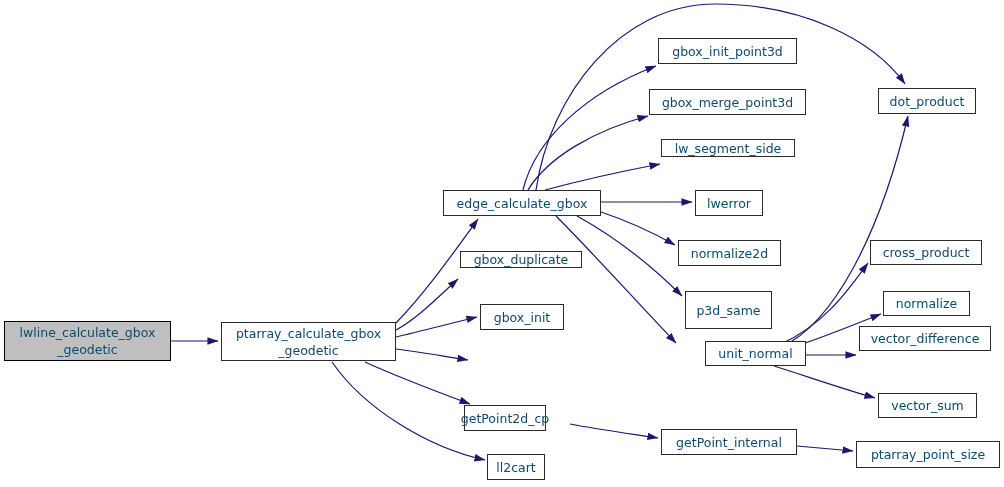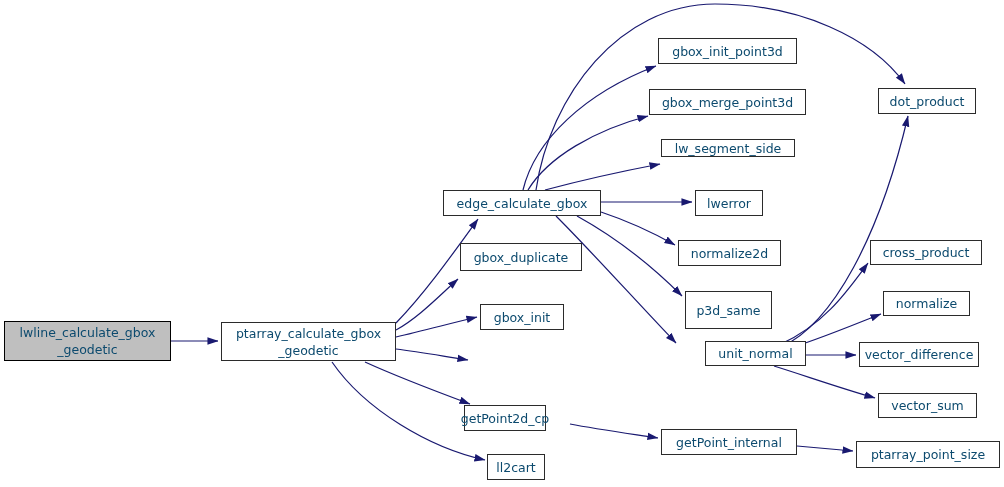--- a/index.html
+++ b/index.html
@@ -85,21 +85,21 @@
 
   <div class="node" style="left:221px;top:322px;width:175px;height:39px">
     <span>ptarray_calculate_gbox</span>
     <span>_geodetic</span>
   </div>
 
   <div class="node" style="left:443px;top:190px;width:158px;height:26px">
     <span>edge_calculate_gbox</span>
   </div>
 
-  <div class="node" style="left:460px;top:243px;width:122px;height:28px">
+  <div class="node" style="left:460px;top:251px;width:122px;height:17px">
     <span>gbox_duplicate</span>
   </div>
 
   <div class="node" style="left:480px;top:304px;width:84px;height:26px">
     <span>gbox_init</span>
   </div>
 
 
   <div class="node" style="left:464px;top:405px;width:82px;height:26px">
     <span>getPoint2d_cp</span>
@@ -142,21 +142,21 @@
   </div>
 
   <div class="node" style="left:870px;top:240px;width:112px;height:25px">
     <span>cross_product</span>
   </div>
 
   <div class="node" style="left:883px;top:291px;width:87px;height:25px">
     <span>normalize</span>
   </div>
 
-  <div class="node" style="left:859px;top:342px;width:120px;height:25px">
+  <div class="node" style="left:859px;top:326px;width:132px;height:25px">
     <span>vector_difference</span>
   </div>
 
   <div class="node" style="left:878px;top:393px;width:99px;height:25px">
     <span>vector_sum</span>
   </div>
 
   <div class="node" style="left:661px;top:429px;width:136px;height:26px">
     <span>getPoint_internal</span>
   </div>

